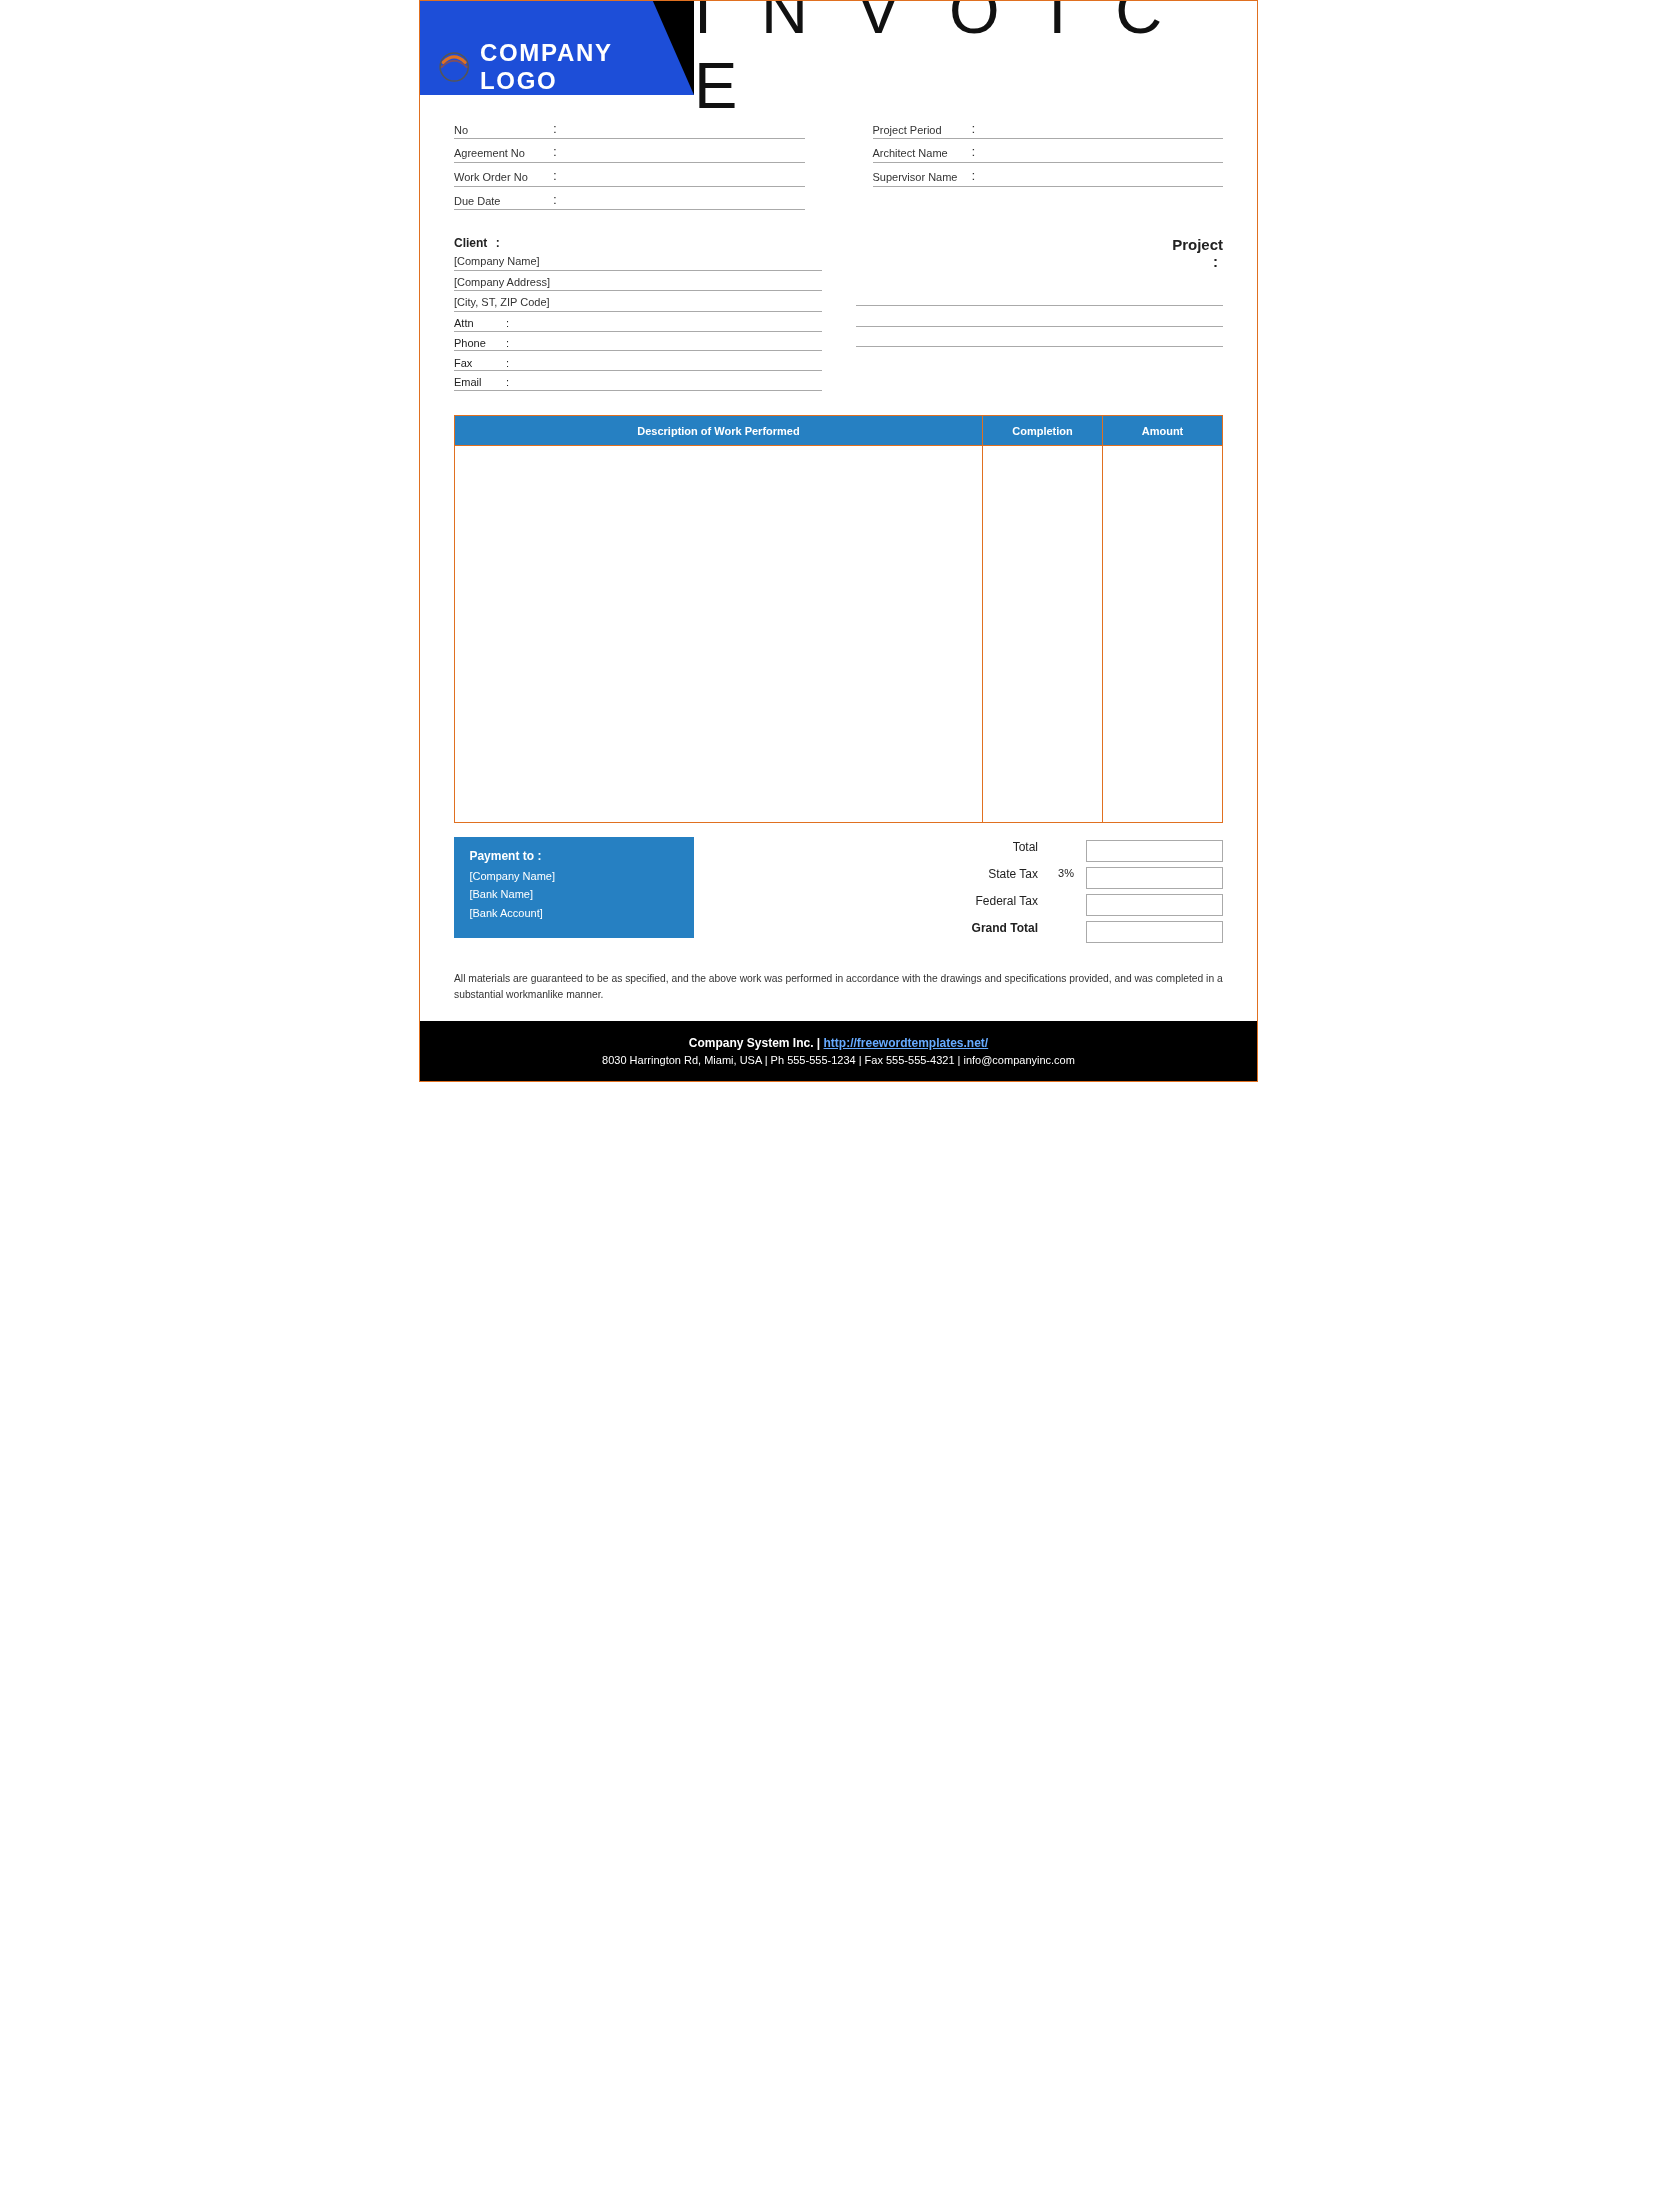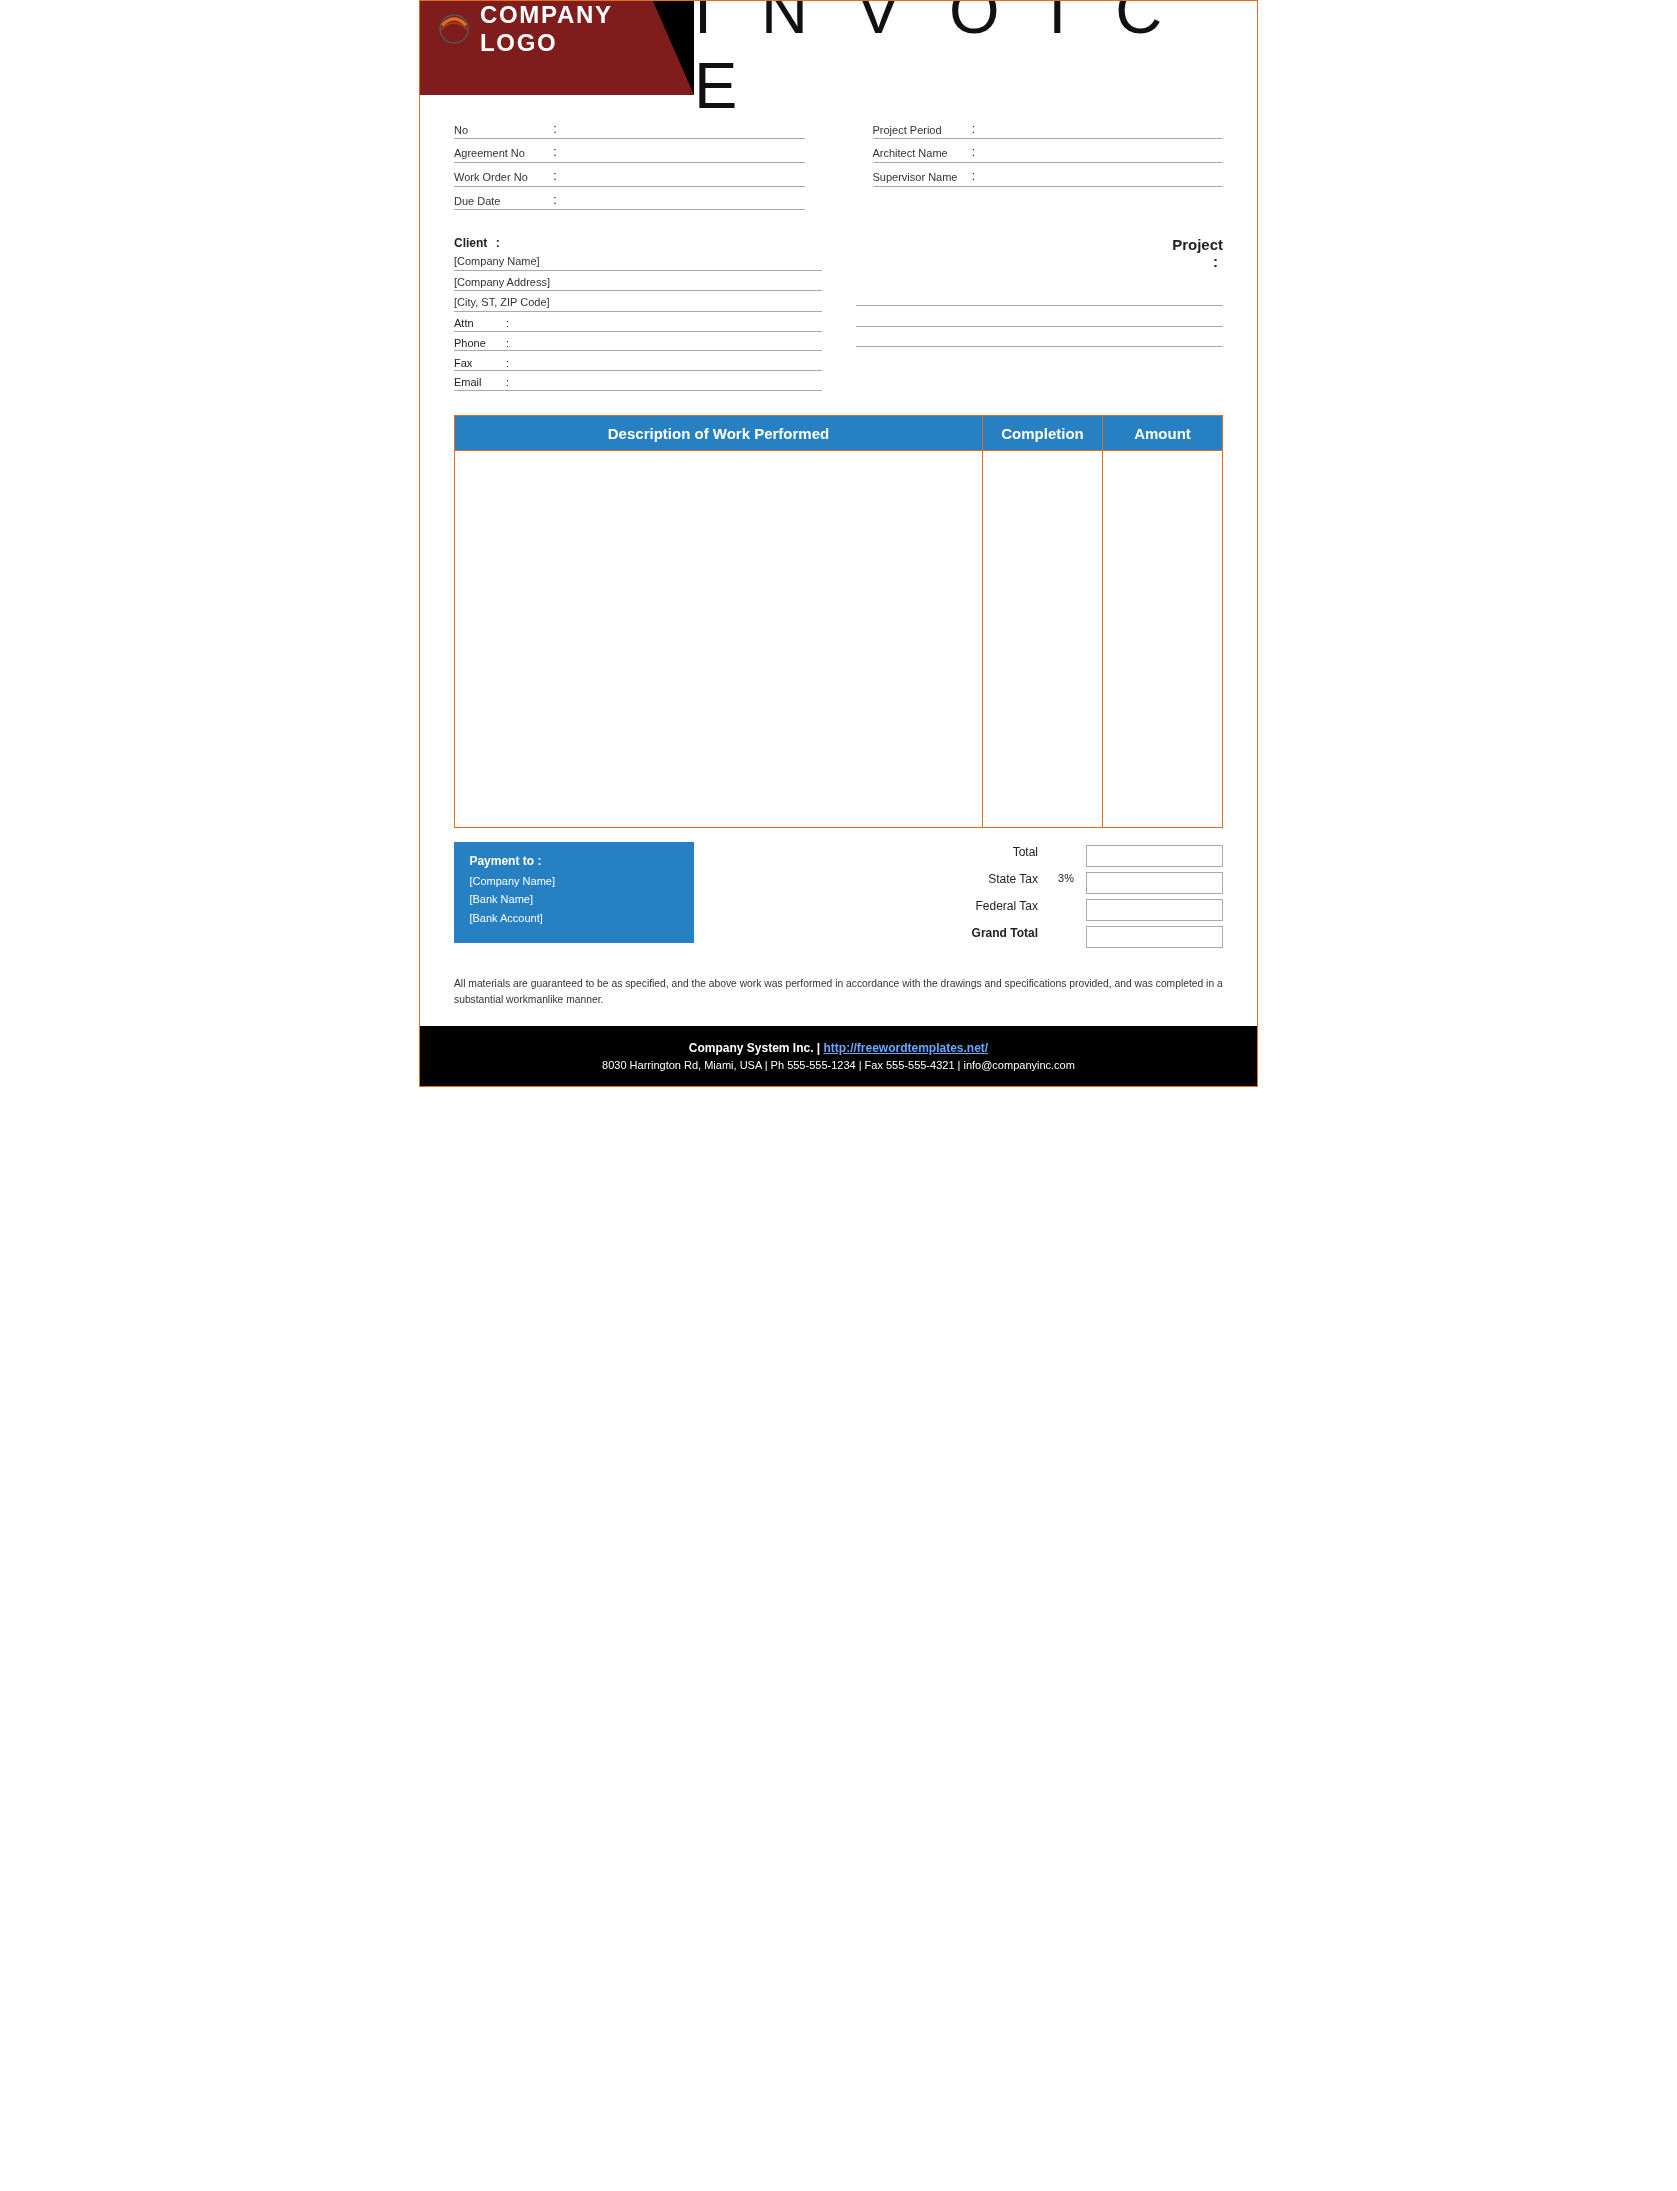--- a/index.html
+++ b/index.html
@@ -13,24 +13,24 @@
     }
 
     
     .header {
       display: flex;
       align-items: stretch;
       background: #000;
       height: 94px;
     }
     .logo-area {
-      background: #7f1d1d;
+      background: #1d4ed8;
       width: 274px;
       display: flex;
-      align-items: flex-start;
+      align-items: flex-end;
       padding: 0 17px;
       clip-path: polygon(0 0, 85% 0, 100% 100%, 0 100%);
       flex-shrink: 0;
     }
     .logo-text {
       color: #fff;
       font-size: 24px;
       font-weight: bold;
       letter-spacing: 1.7px;
       display: flex;
@@ -152,21 +152,21 @@
       padding: 13.7px 34px 0 34px;
     }
     .work-table {
       width: 100%;
       border-collapse: collapse;
       border: 1.3px solid #e07020;
     }
     .work-table thead tr th {
       background: #2680c2;
       color: #fff;
-      font-size: 15px;
+      font-size: 11px;
       font-weight: bold;
       padding: 8.6px 6.8px;
       text-align: center;
     }
     .work-table thead tr th:first-child {
       text-align: center;
       border-right: 1.3px solid #e07020;
     }
     .work-table thead tr th:nth-child(2) {
       border-right: 1.3px solid #e07020;

